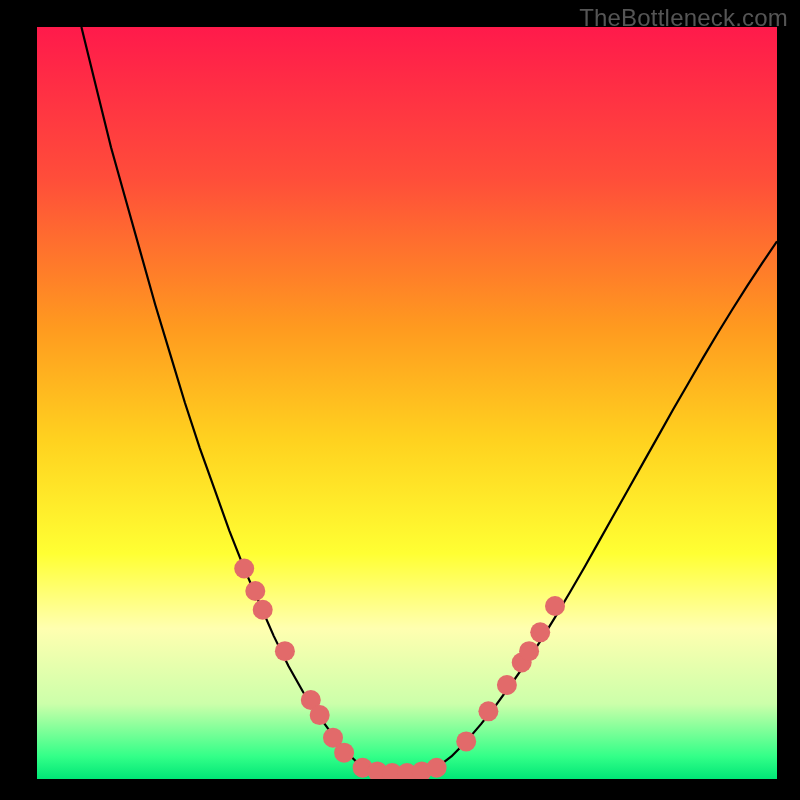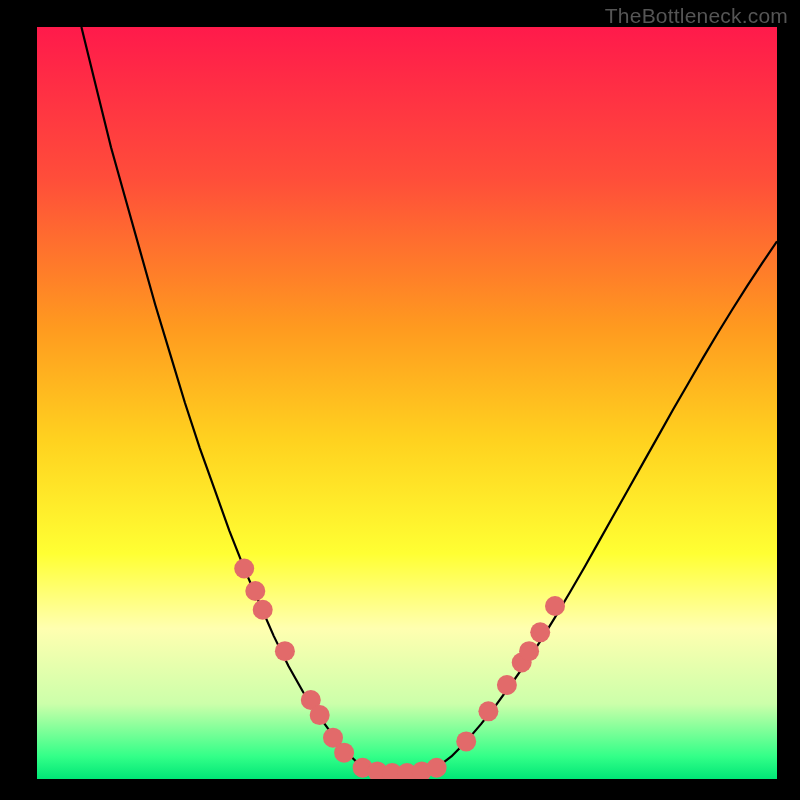--- a/index.html
+++ b/index.html
@@ -24,21 +24,21 @@
     left: 37px;
     top: 27px;
     width: 740px;
     height: 752px;
   }
   .watermark {
     position: absolute;
     top: 4px;
     right: 12px;
     color: #555;
-    font-size: 21px;
+    font-size: 24px;
     font-weight: 500;
     letter-spacing: 0.2px;
   }
   svg { display: block; }
 </style>
 </head>
 <body>
 
 <div class="frame">
   <div class="plot">

